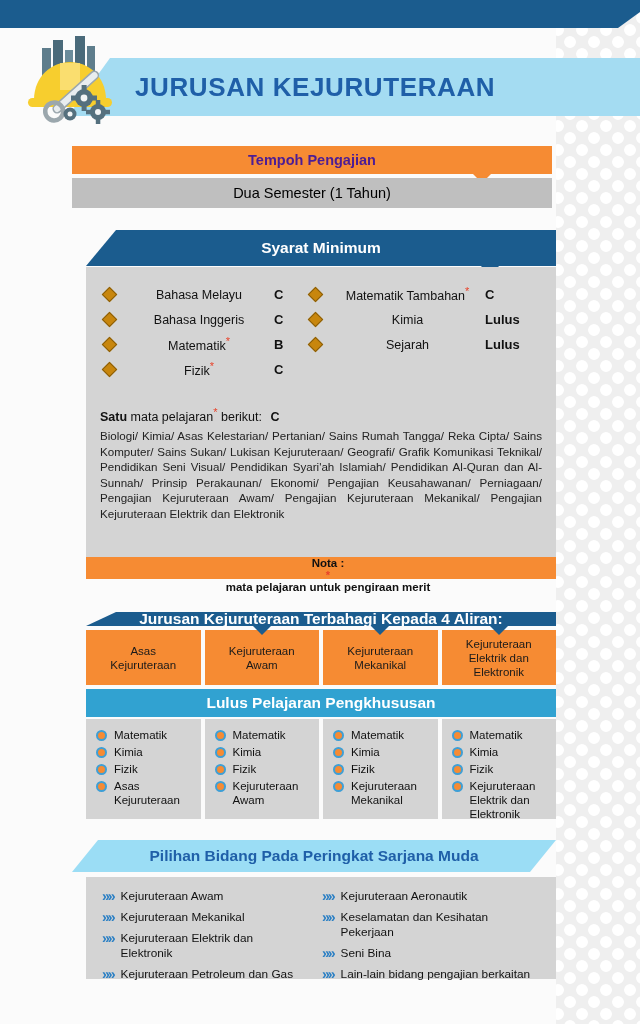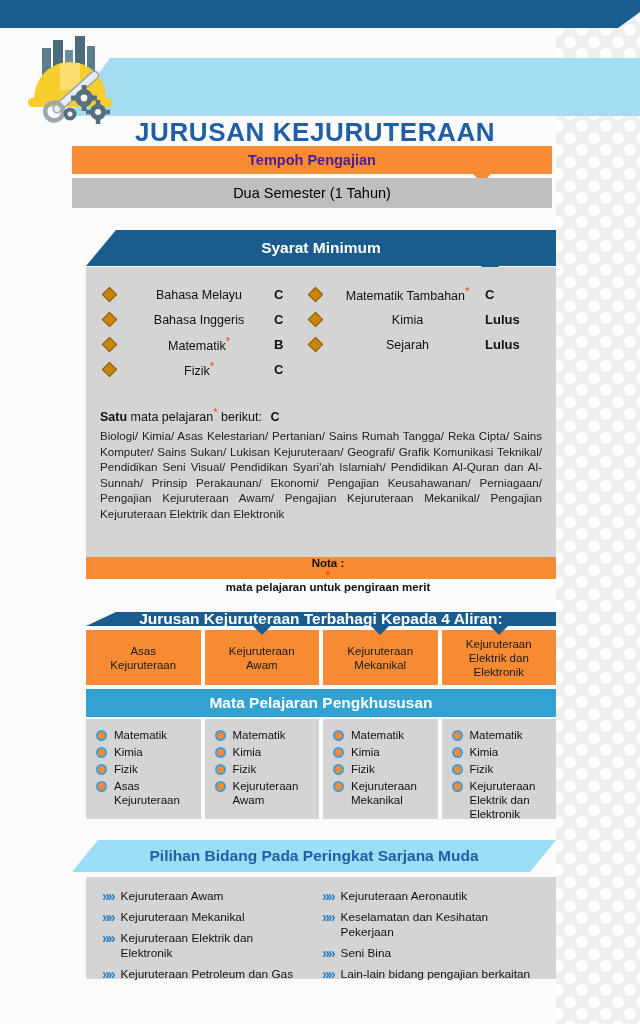--- a/index.html
+++ b/index.html
@@ -37,21 +37,20 @@
   .banner{
     position:absolute;left:0;top:58px;width:640px;height:58px;
     background:#A4DCF2;
     clip-path:polygon(110px 0, 640px 0, 640px 58px, 68px 58px);
   }
   .banner-title{
     position:absolute;left:135px;top:72px;
     font-size:26px;font-weight:bold;letter-spacing:.6px;
     color:#1F5FA8;
     font-family:"Liberation Sans", sans-serif;
-    margin-top:45px;
   }
 
   
   .logo{position:absolute;left:18px;top:30px;width:104px;height:100px;}
 
   
   .band{position:absolute;}
   .orange-bar{
     background:#F68B33;color:#4c1d95;font-weight:bold;
     display:flex;align-items:center;justify-content:center;
@@ -266,21 +265,21 @@
       </div>
       <div class="notch" style="left: 371.25px; top: 626px; border-top: 9px solid rgb(27, 92, 142);"></div>
       <div class="stream-box" style="left: 441.5px; top: 630px; width: 114.5px; height: 55px;">
         <div>Kejuruteraan</div>
         <div>Elektrik dan</div>
         <div>Elektronik</div>
       </div>
       <div class="notch" style="left: 489.75px; top: 626px; border-top: 9px solid rgb(27, 92, 142);"></div>
     </div>
 
-  <div class="band cyan-head" style="left:86px;top:689px;width:470px;height:28px;">Mata Pelajaran Pengkhususan</div>
+  <div class="band cyan-head" style="left:86px;top:689px;width:470px;height:28px;">Lulus Pelajaran Pengkhususan</div>
   <div id="spec-row">
       <div class="spec-box" style="left: 86px; top: 719px; width: 114.5px; height: 100px;">
         <div class="spec-row">
           <span class="rdot"></span>
           <span>Matematik</span>
         </div>
         <div class="spec-row">
           <span class="rdot"></span>
           <span>Kimia</span>
         </div>

